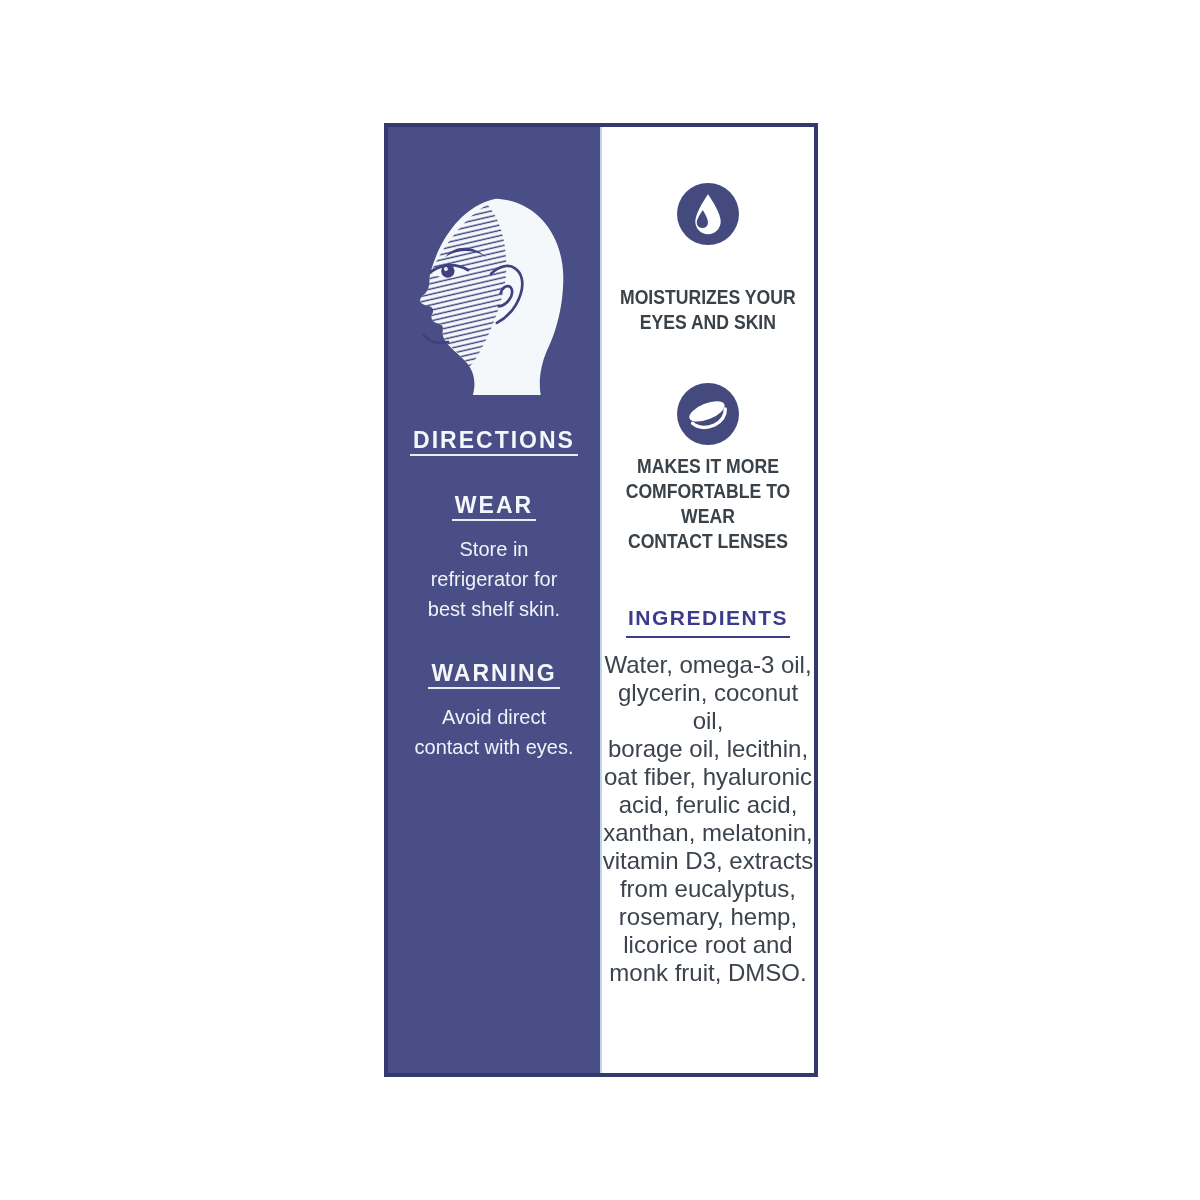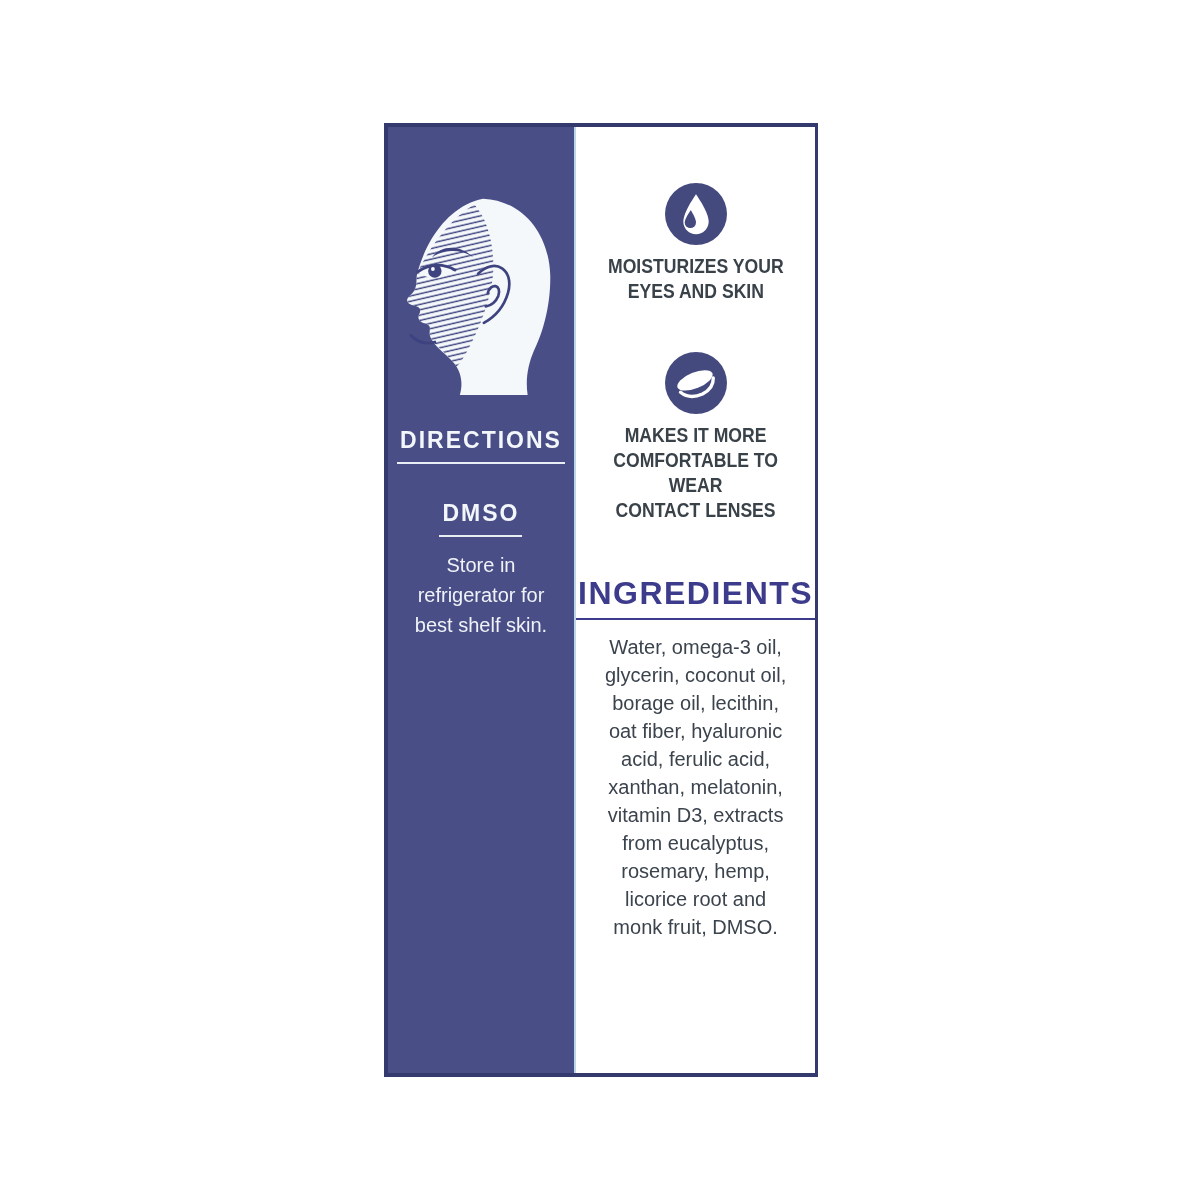--- a/index.html
+++ b/index.html
@@ -30,21 +30,21 @@
   .head-illo { margin-top: 66px; width: 186px; height: 202px; }
 
   .lsec { margin-top: 32px; }
   .lsec.gap { margin-top: 36px; }
   .lhead {
     display: inline-block;
     font-size: 23px;
     font-weight: 600;
     letter-spacing: 2px;
     color: #F3F7FA;
-    padding: 0 3px 8px 3px;
+    padding: 0 3px 0 3px;
     border-bottom: 2px solid #E8EEF4;
   }
   .lbody {
     margin-top: 13px;
     font-size: 20px;
     line-height: 30px;
     font-weight: 400;
     color: #EFF3F8;
     white-space: pre-line;
   }
@@ -53,48 +53,48 @@
   .col-right {
     flex: 1;
     background: #ffffff;
     border-left: 2px solid #B9D6EB;
     display: flex;
     flex-direction: column;
     align-items: center;
     text-align: center;
   }
   .benefit { display: flex; flex-direction: column; align-items: center; }
-  .benefit.b1 { margin-top: 56px; }
+  .benefit.b1 { margin-top: 56px; gap: 31px; }
   .benefit.b2 { margin-top: 48px; text-align: center; }
   .benefit.b3 { margin-top: 48px; }
   .benefit-icon { width: 62px; height: 62px; }
   .benefit-text {
     margin-top: 9px;
     font-size: 20px;
     font-weight: 700;
     line-height: 25px;
     color: #394149;
     white-space: pre-line;
     transform: scaleX(0.88);
     transform-origin: 50% 50%;
   }
 
   .ing { margin-top: 52px; }
   .ing-head {
     display: inline-block;
-    font-size: 32px;
+    font-size: 21px;
     font-weight: 600;
     letter-spacing: 1.5px;
     color: #3D3C8C;
     padding: 0 2px 6px 2px;
     border-bottom: 2.5px solid #3D3C8C;
   }
   .ing-body {
     margin-top: 13px;
-    font-size: 20px;
+    font-size: 24px;
     line-height: 28px;
     color: #3B434D;
     white-space: pre-line;
   }
 </style>
 </head>
 <body>
 
 <div class="page">
   <div class="panel">
@@ -130,26 +130,31 @@
         </g>
 
         <path d="M 22 148 Q 33 159 47 155" fill="none" stroke="#3E4380" stroke-width="3" stroke-linecap="round"></path>
       </svg>
 
       <div class="lsec">
         <h2 class="lhead">DIRECTIONS</h2>
       </div>
 
       <div class="lsec gap">
-        <h2 class="lhead">DMSO</h2>
+        <h2 class="lhead">WEAR</h2>
         <p class="lbody">Store in
 refrigerator for
 best shelf skin.</p>
       </div>
 
+      <div class="lsec gap">
+        <h2 class="lhead">WARNING</h2>
+        <p class="lbody">Avoid direct
+contact with eyes.</p>
+      </div>
     </div>
 
     <div class="col-right">
 
       <div class="benefit b1">
         <svg class="benefit-icon" viewBox="0 0 66 66" aria-hidden="true">
           <circle cx="33" cy="33" r="33" fill="#44497E"></circle>
           <path d="M33 12 C33 12 46.5 31 46.5 41 A13.5 13.5 0 1 1 19.5 41 C19.5 31 33 12 33 12 Z" fill="#FFFFFF"></path>
           <path d="M27.5 29 C27.5 29 33 37.5 33 42 A6 6 0 1 1 21 42 C21 37.5 27.5 29 27.5 29 Z" fill="#44497E"></path>
         </svg>

